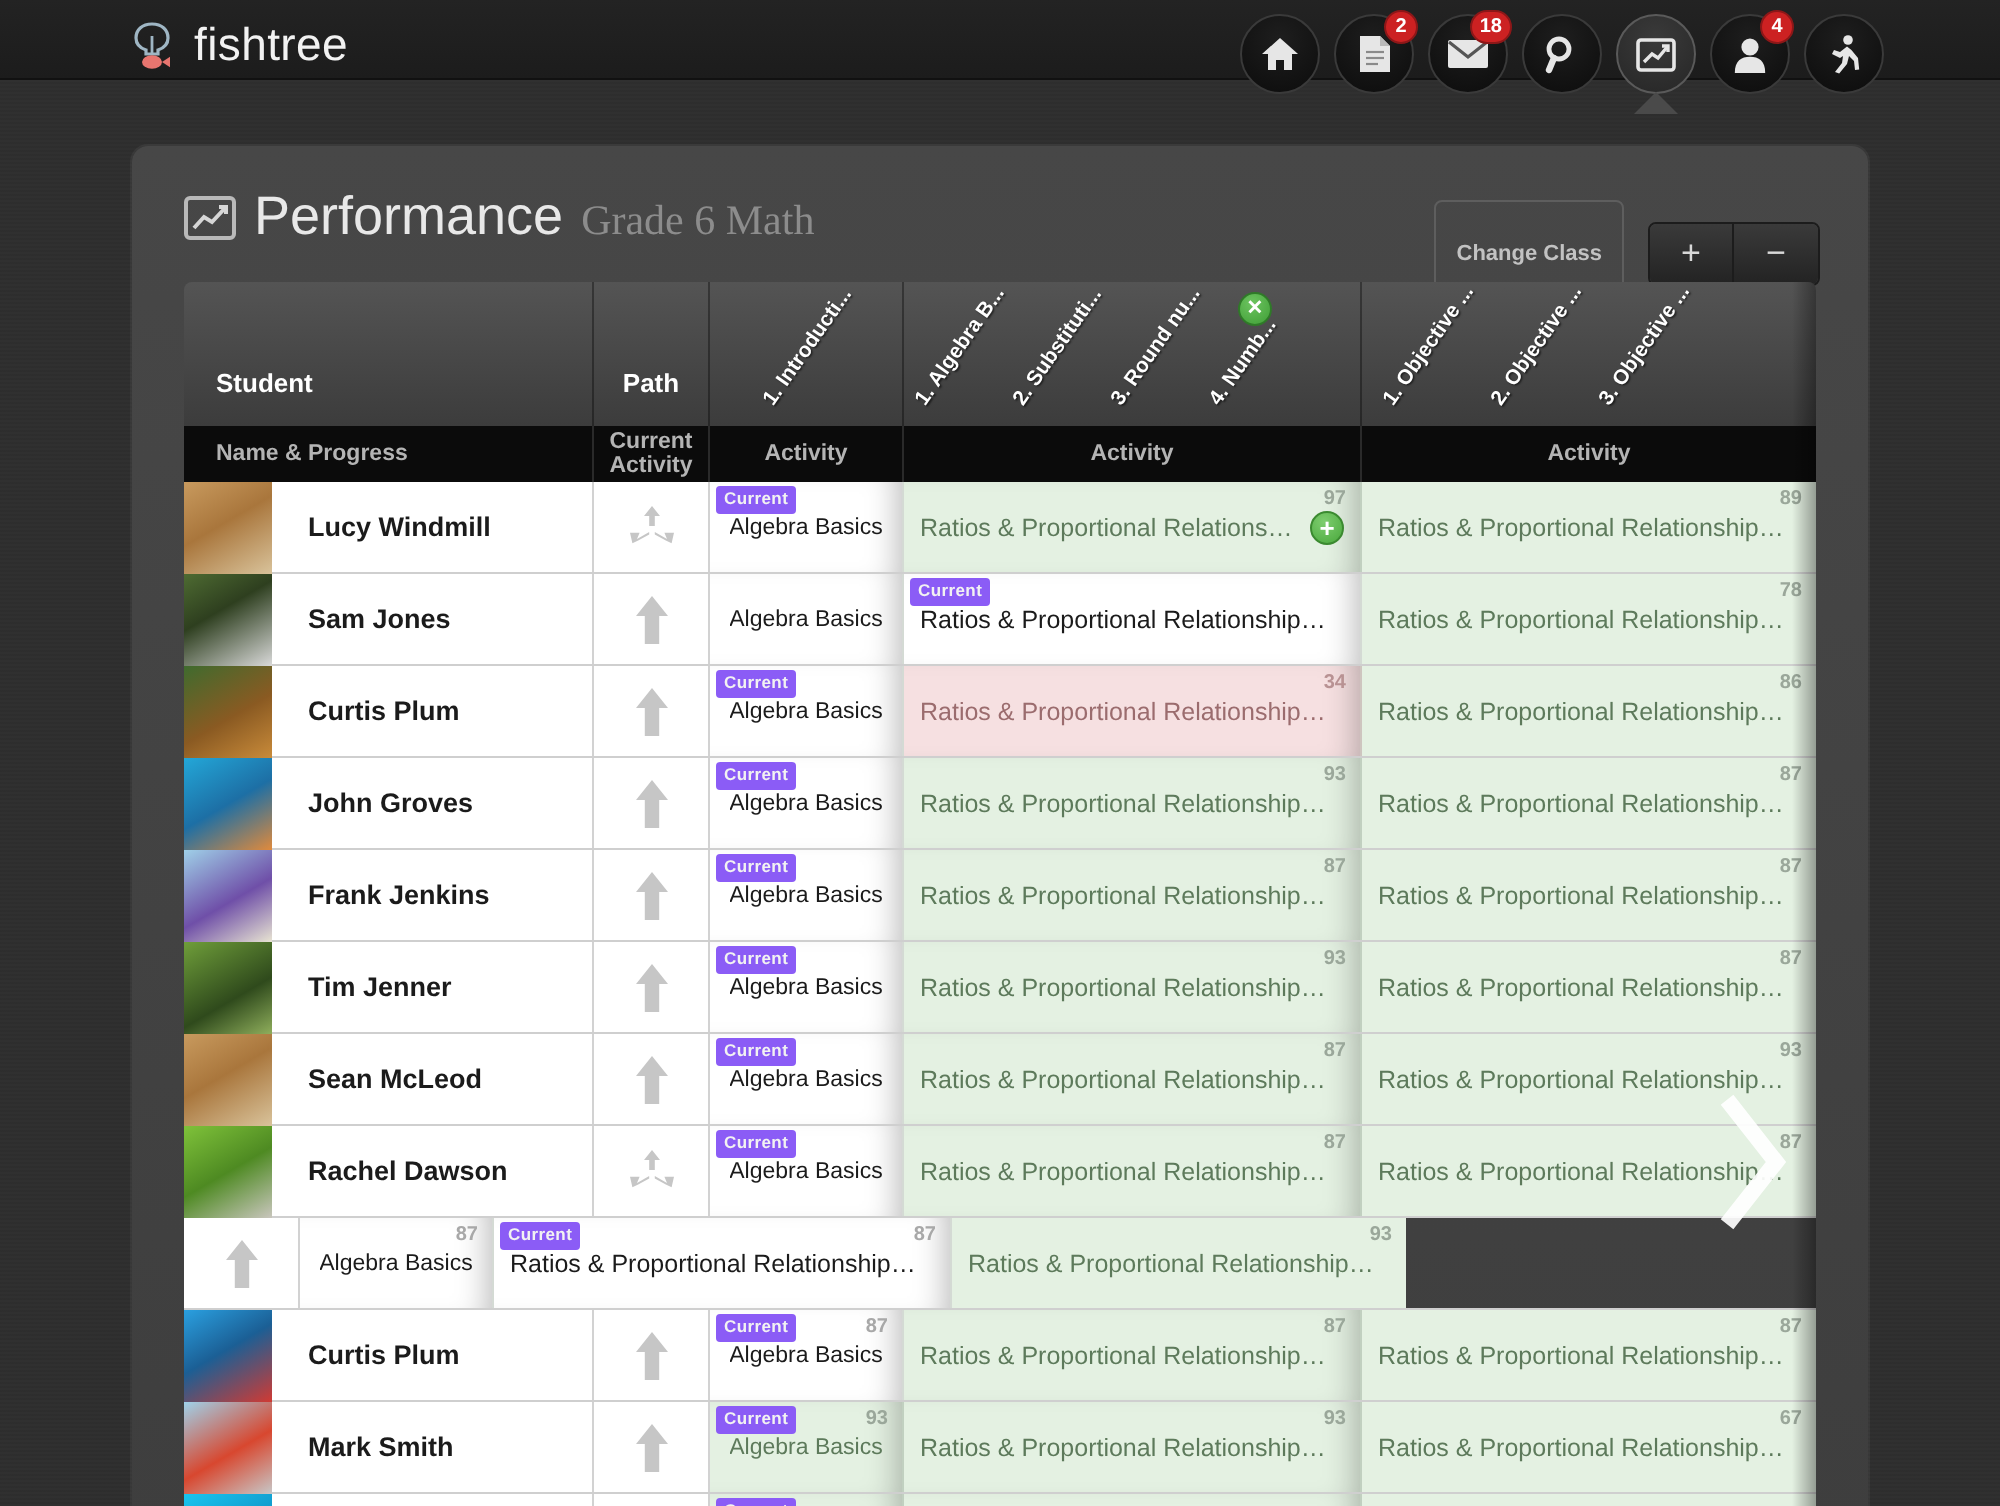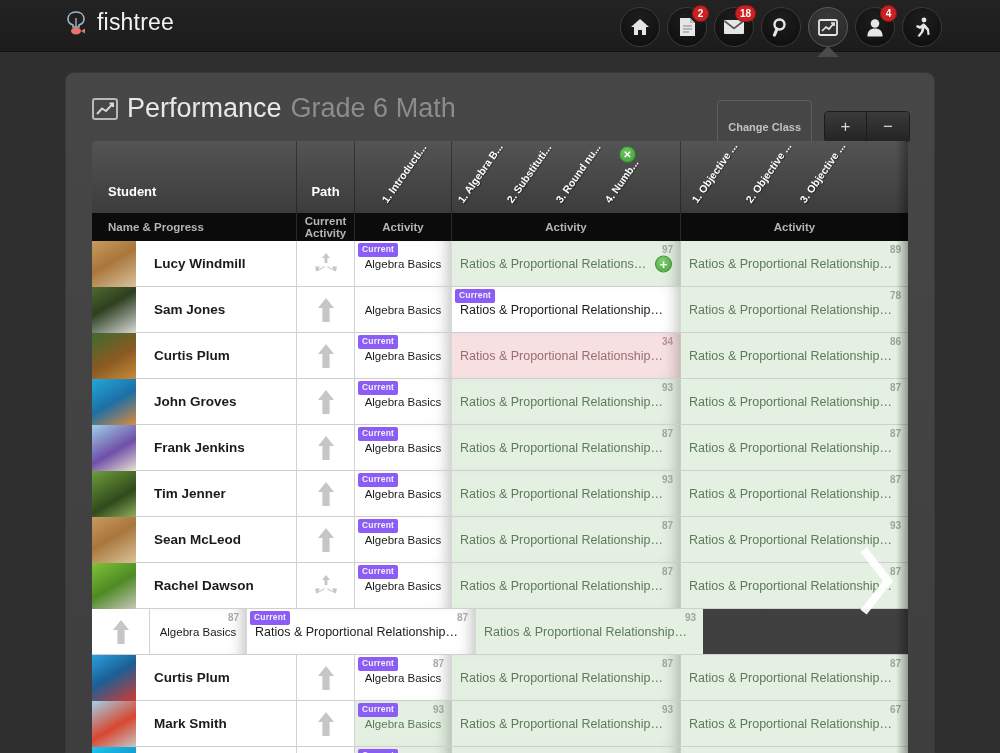--- a/index.html
+++ b/index.html
@@ -15,21 +15,21 @@
   #app {
     position: relative;
     width: 1000px; height: 753px;
     background:
       repeating-linear-gradient(0deg, rgba(255,255,255,.012) 0px, rgba(255,255,255,.012) 1px, rgba(0,0,0,.012) 1px, rgba(0,0,0,.012) 2px),
       #2e2e2e;
   }
 
   
   .topbar {
-    position: absolute; left: 0; top: 0; width: 1000px; height: 52px;
+    position: absolute; left: 0; top: 0; width: 1000px; height: 40px;
     background: linear-gradient(180deg, #232323 0%, #1c1c1c 100%);
     border-bottom: 1px solid #111;
   }
   .topbar-inner { position: relative; width: 1000px; height: 54px; }
 
   .brand { position: absolute; left: 64px; top: 9px; display: flex; align-items: center; gap: 9px; }
   .brand-logo { width: 24px; height: 26px; position: relative; }
   .brand-name { color: #f2f2f2; font-size: 23px; letter-spacing: .2px; font-weight: 400; }
 
   .navicons { position: absolute; right: 58px; top: 7px; display: flex; gap: 7px; align-items: flex-start; }
@@ -67,21 +67,21 @@
     box-shadow: 0 0 0 1px rgba(255,255,255,.05);
   }
 
   .panel-head { position: relative; height: 68px; }
   .page-title {
     position: absolute; left: 26px; top: 20px;
     display: flex; align-items: baseline; gap: 9px;
   }
   .title-icon { width: 26px; height: 22px; align-self: center; }
   .title-main { color: #e8e8e8; font-size: 27px; font-weight: 400; }
-  .title-sub { color: #8c8c8c; font-size: 27px; font-weight: 400; }
+  .title-sub { color: #8c8c8c; font-size: 21px; font-weight: 400; font-family: Liberation Serif, serif; }
 
   .head-actions { position: absolute; right: 24px; top: 27px; display: flex; align-items: center; gap: 12px; }
   .change-class {
     border: 1px solid #5e5e5e; border-radius: 4px;
     color: #c2c2c2; font-size: 11px; font-weight: bold;
     padding: 20px 10px; background: transparent; cursor: pointer;
   }
   .pmgroup { display: flex; border-radius: 4px; overflow: hidden; border: 1px solid #1c1c1c; }
   .pmbtn {
     width: 42px; height: 30px; background: linear-gradient(180deg, #3a3a3a, #232323);

